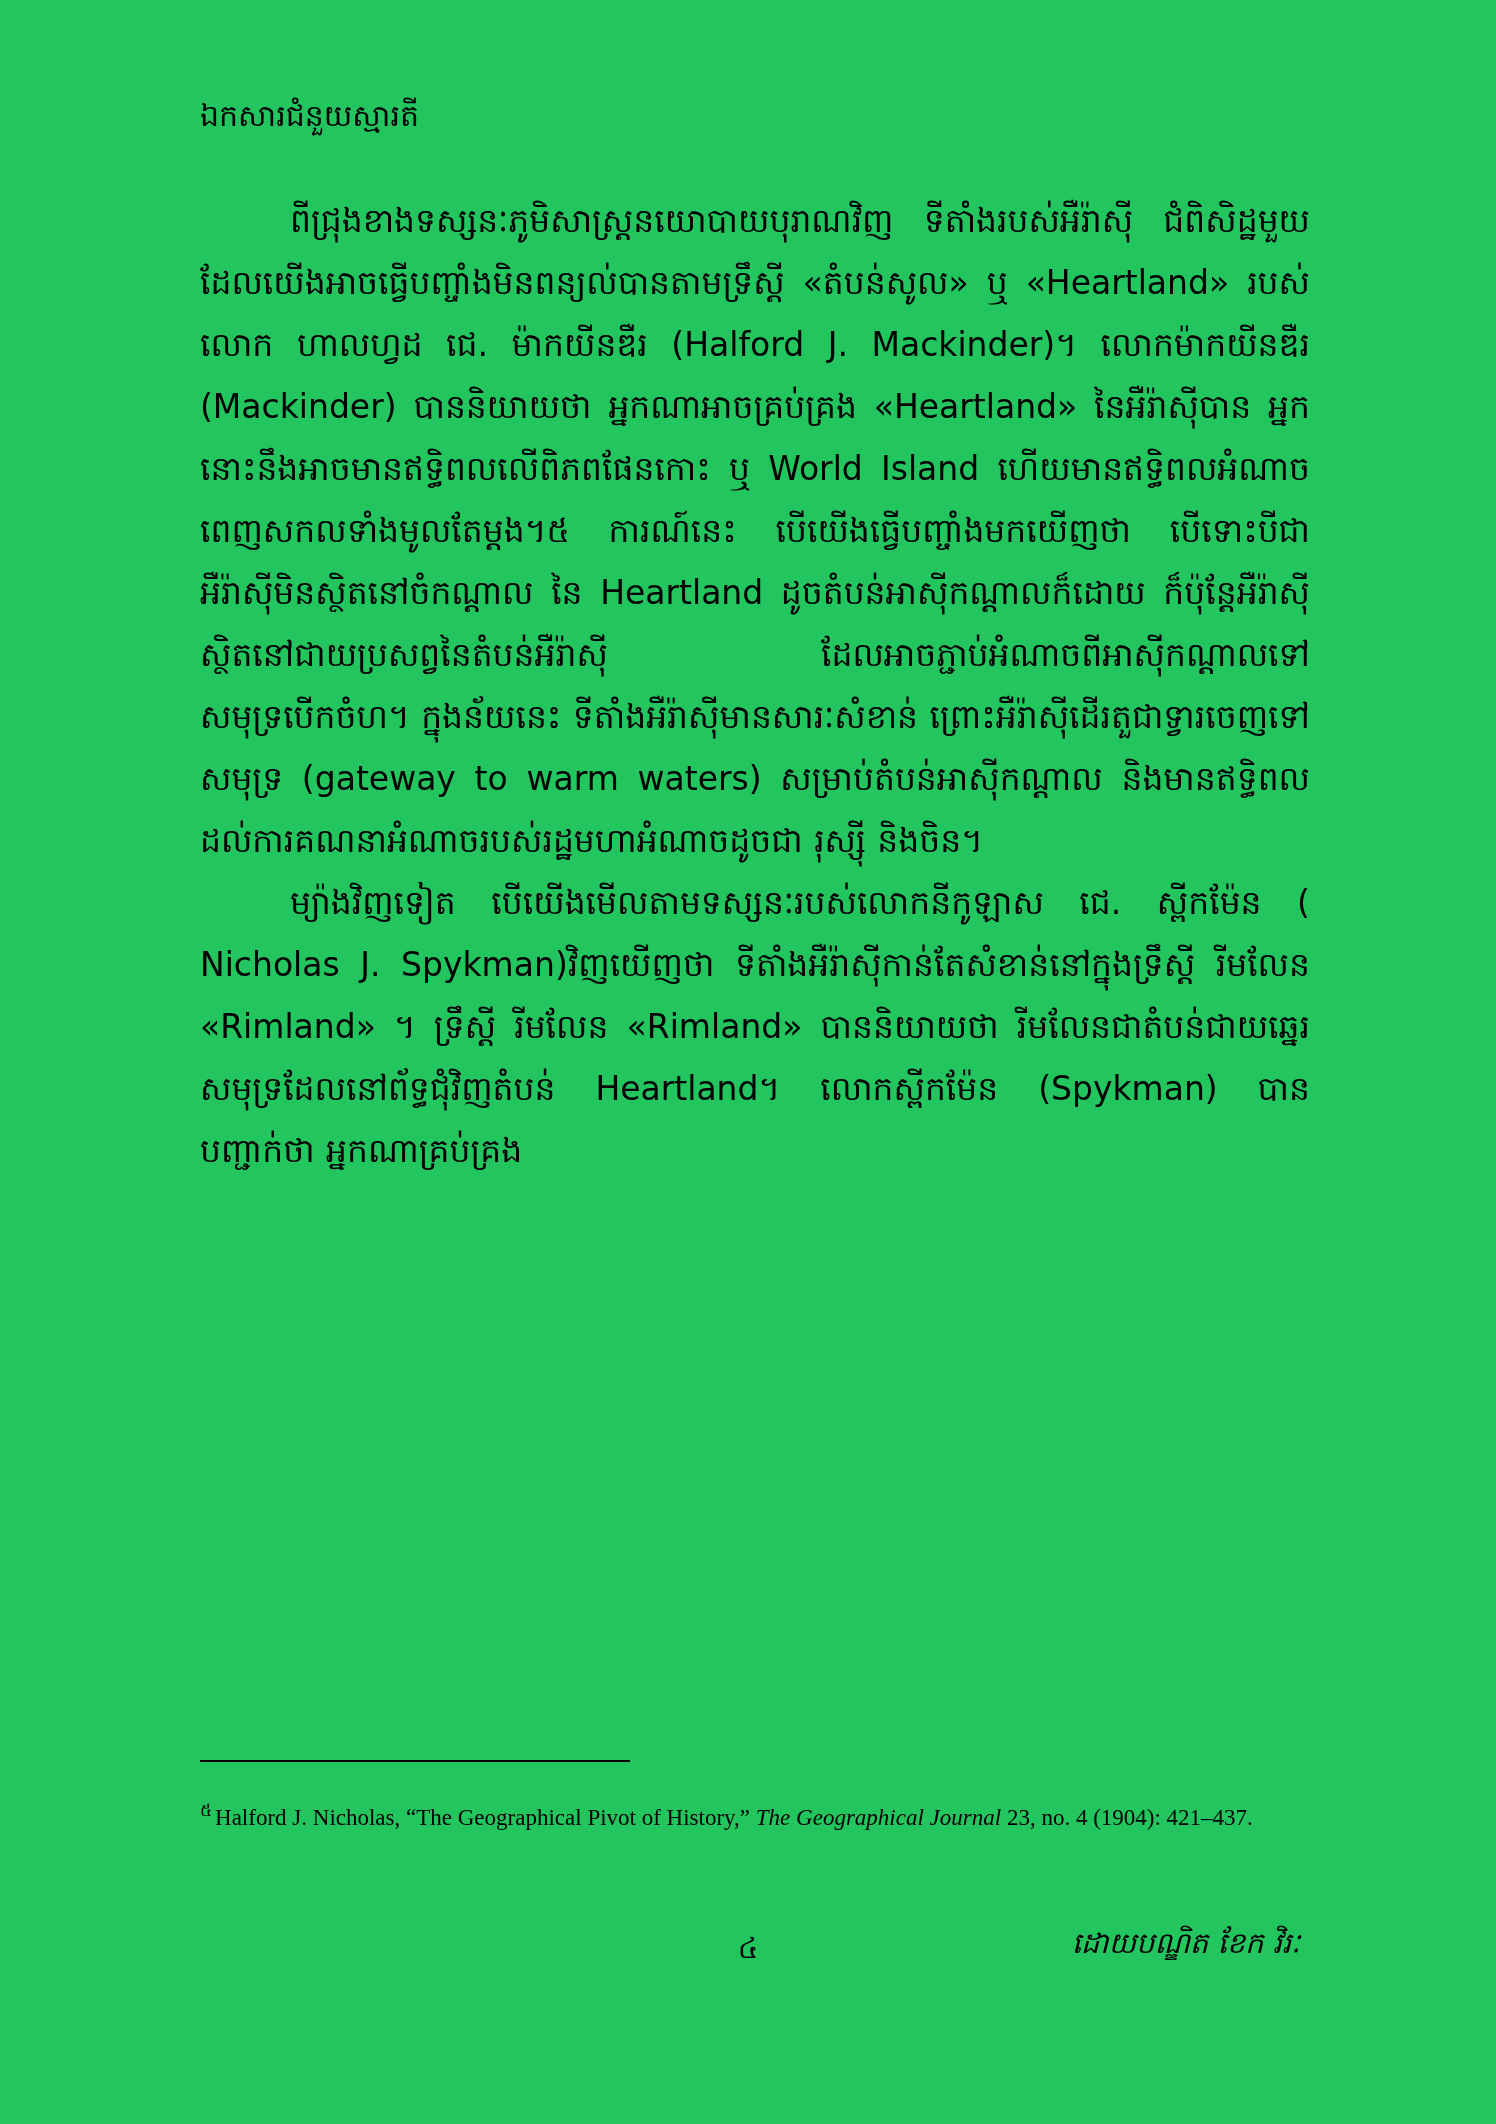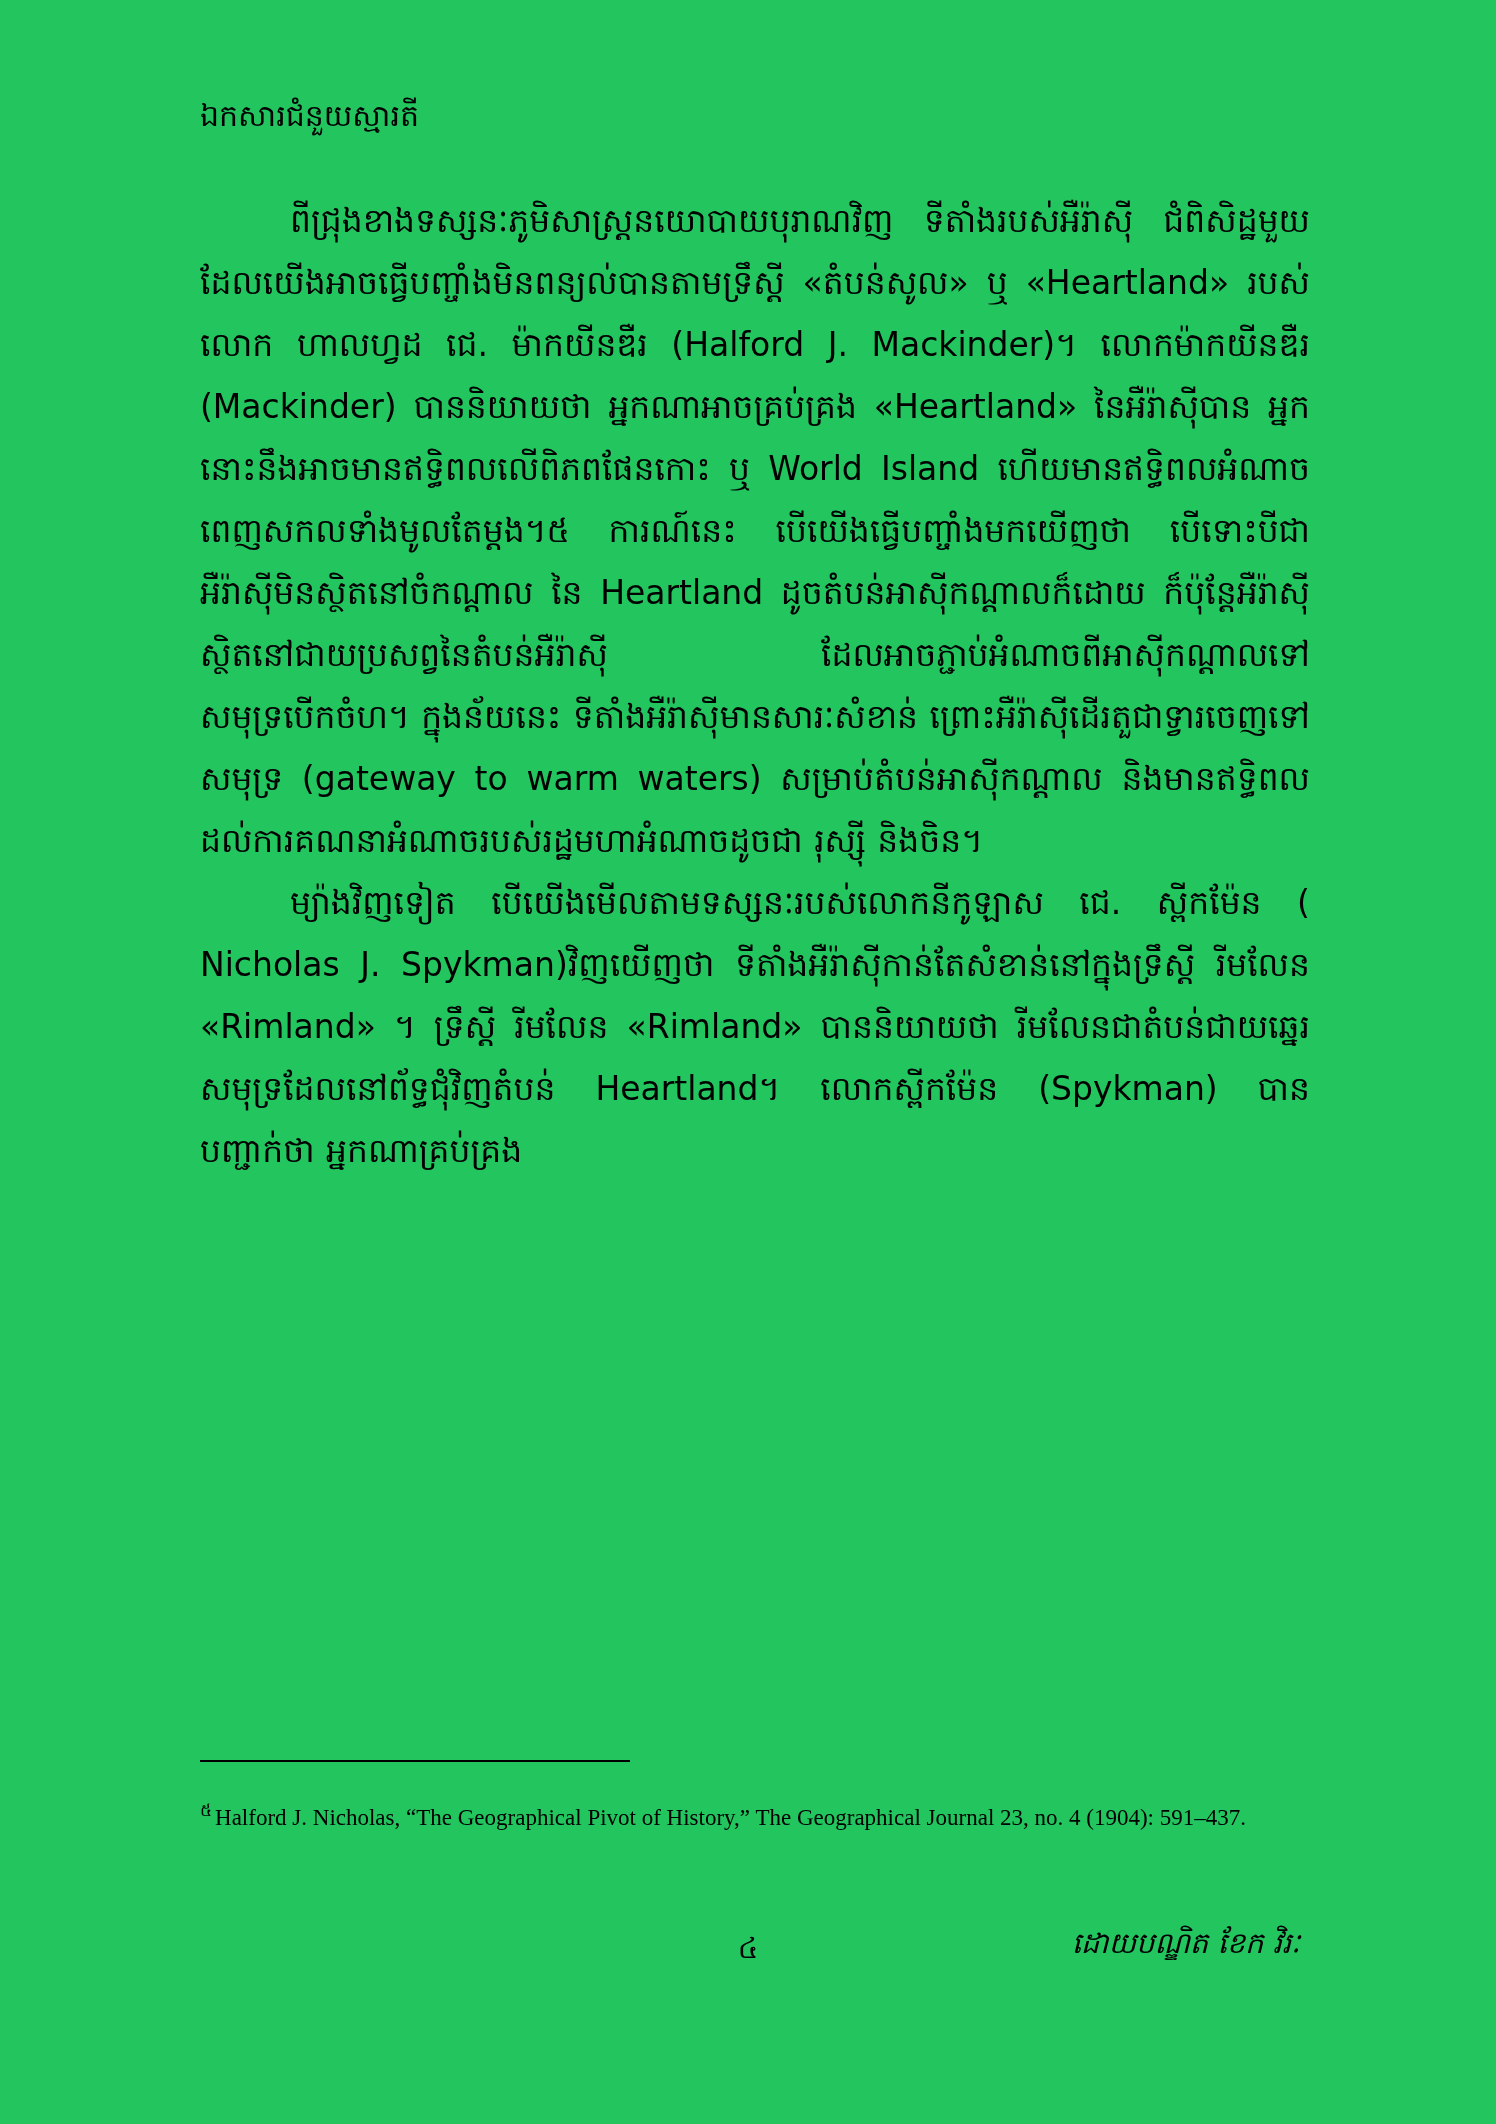--- a/index.html
+++ b/index.html
@@ -62,20 +62,21 @@
     line-height: 40px;
     text-align: left;
   }
   .footnote sup.marker {
     font-family: "DejaVu Sans", sans-serif;
     font-size: 17px;
     vertical-align: super;
     margin-right: 3px;
   }
   .footnote .italic {
+    font-style: italic;
   }
   .page-number {
     position: absolute;
     top: 1930px;
     left: 0;
     width: 1496px;
     text-align: center;
     font-size: 29px;
   }
   .footer-right {
@@ -95,20 +96,20 @@
   <div class="header-title">ឯកសារជំនួយស្មារតី</div>
 
   <div class="body-block">
     <p class="para">ពីជ្រុងខាងទស្សនៈភូមិសាស្ត្រនយោបាយបុរាណវិញ ទីតាំងរបស់អឺរ៉ាស៊ី ជំពិសិដ្ឋមួយដែលយើងអាចធ្វើបញ្ចាំងមិនពន្យល់បានតាមទ្រឹស្ដី «តំបន់សូល» ឬ «Heartland» របស់លោក ហាលហ្វដ ជេ. ម៉ាកយីនឌឺរ (Halford J. Mackinder)។ លោកម៉ាកយីនឌឺរ (Mackinder) បាននិយាយថា អ្នកណាអាចគ្រប់គ្រង «Heartland» នៃអឺរ៉ាស៊ីបាន អ្នកនោះនឹងអាចមានឥទ្ធិពលលើពិភពផែនកោះ ឬ World Island ហើយមានឥទ្ធិពលអំណាចពេញសកលទាំងមូលតែម្ដង។៥ ការណ៍នេះ បើយើងធ្វើបញ្ចាំងមកយើញថា បើទោះបីជា អឺរ៉ាស៊ីមិនស្ថិតនៅចំកណ្ដាល នៃ Heartland ដូចតំបន់អាស៊ីកណ្ដាលក៏ដោយ ក៏ប៉ុន្ដែអឺរ៉ាស៊ីស្ថិតនៅជាយប្រសព្វនៃតំបន់អឺរ៉ាស៊ី ដែលអាចភ្ជាប់អំណាចពីអាស៊ីកណ្ដាលទៅសមុទ្របើកចំហ។ ក្នុងន័យនេះ ទីតាំងអឺរ៉ាស៊ីមានសារៈសំខាន់ ព្រោះអឺរ៉ាស៊ីដើរតួជាទ្វារចេញទៅសមុទ្រ (gateway to warm waters) សម្រាប់តំបន់អាស៊ីកណ្ដាល និងមានឥទ្ធិពលដល់ការគណនាអំណាចរបស់រដ្ឋមហាអំណាចដូចជា រុស្ស៊ី និងចិន។</p>
     <p class="para">ម្យ៉ាងវិញទៀត បើយើងមើលតាមទស្សនៈរបស់លោកនីកូឡាស ជេ. ស្ពីកម៉ែន ( Nicholas J. Spykman)វិញយើញថា ទីតាំងអឺរ៉ាស៊ីកាន់តែសំខាន់នៅក្នុងទ្រឹស្ដី រីមលែន «Rimland» ។ ទ្រឹស្ដី រីមលែន «Rimland» បាននិយាយថា រីមលែនជាតំបន់ជាយឆ្នេរសមុទ្រដែលនៅព័ទ្ធជុំវិញតំបន់ Heartland។ លោកស្ពីកម៉ែន (Spykman) បានបញ្ជាក់ថា អ្នកណាគ្រប់គ្រង</p>
   </div>
 
   <div class="footnote-rule"></div>
 
   <div class="footnote">
-    <sup class="marker">៥</sup><span>Halford J. Nicholas, “The Geographical Pivot of History,” </span><span class="italic">The Geographical Journal</span><span> 23, no. 4 (1904): 591–437.</span>
+    <sup class="marker">៥</sup><span>Halford J. Nicholas, “The Geographical Pivot of History,” </span><span class="italic">The Geographical Journal</span><span> 23, no. 4 (1904): 421–437.</span>
   </div>
 
   <div class="page-number">៤</div>
 
   <div class="footer-right">ដោយបណ្ឌិត ខែក វិរៈ</div>
 
 </div>
 
 </body></html>

